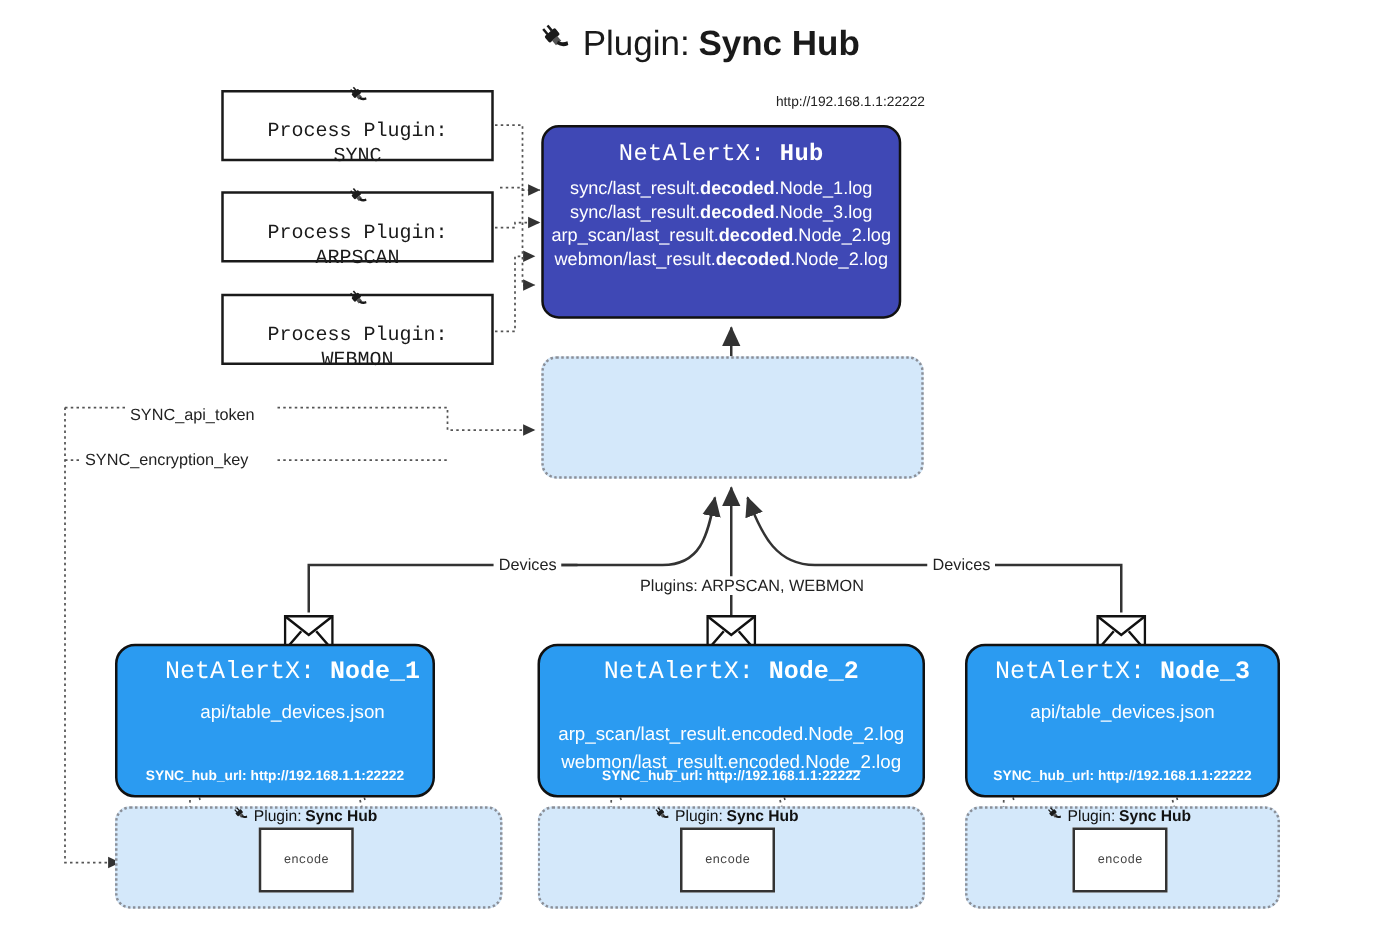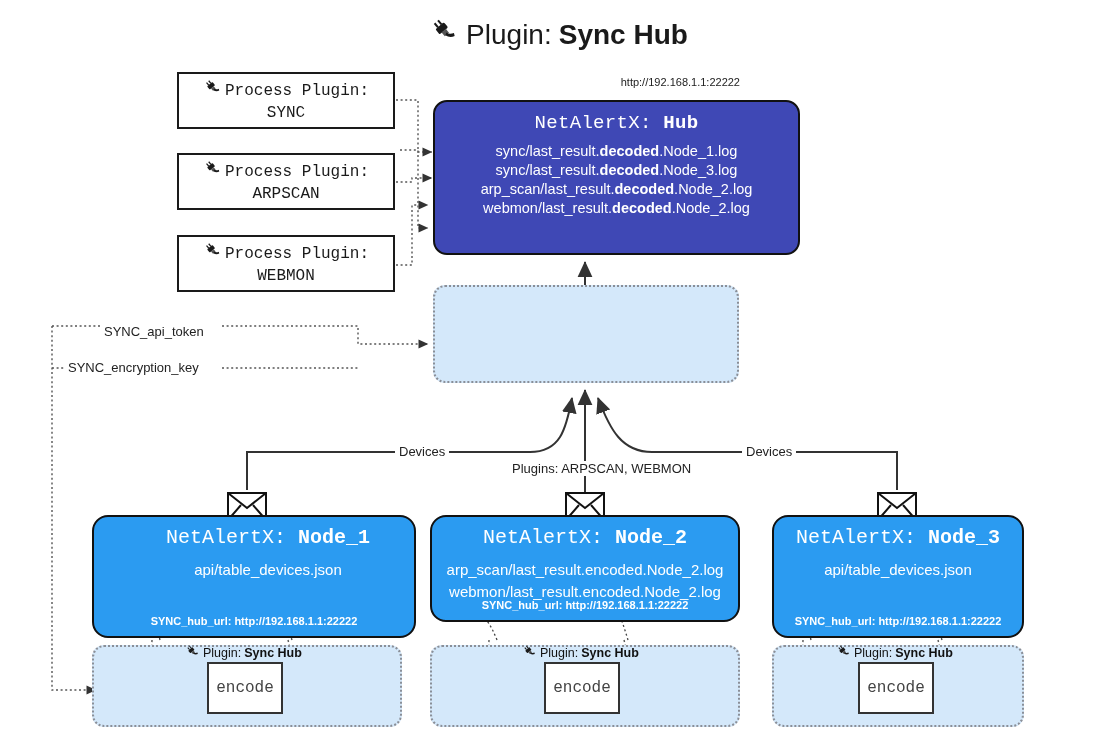--- a/index.html
+++ b/index.html
@@ -17,24 +17,24 @@
   #title .t-bold{font-weight:700;}
 
   .plug-ico{display:inline-block;vertical-align:middle;}
 
   #hub-url{left:440px;top:76px;width:300px;text-align:right;font-size:11px;color:#222;}
 
   
   .pp-box{background:#fff;border:2px solid #1a1a1a;width:218px;height:57px;
           display:flex;flex-direction:column;align-items:center;justify-content:center;
           font-family:"Liberation Mono", monospace;font-size:16px;color:#1a1a1a;line-height:1.25;}
-  .pp-line1{display:flex;align-items:center;gap:3px;}
-
-  
-  #hub{left:433px;top:100px;width:367px;height:155px;background:#3f48b5;
+  .pp-line1{display:flex;align-items:center;gap:3px;flex-direction:column;}
+
+  
+  #hub{left:433px;top:100px;width:288px;height:155px;background:#3f48b5;
        border:2px solid #111;border-radius:14px;color:#fff;}
   #hub .hub-title{margin-top:10px;text-align:center;font-family:"Liberation Mono", monospace;
                   font-size:19px;letter-spacing:.3px;}
   #hub .hub-title b{font-weight:700;}
   #hub .hub-logs{margin-top:9px;display:flex;flex-direction:column;gap:3px;align-items:center;}
   #hub .hub-logs div{font-size:14.5px;white-space:nowrap;}
   #hub .hub-logs b{font-weight:700;}
 
   
   #decode-band{left:433px;top:285px;width:306px;height:98px;background:#d4e8fa;
@@ -56,21 +56,21 @@
   .node .n-url{position:absolute;left:0;bottom:9px;width:100%;text-align:center;
                font-size:11px;font-weight:600;white-space:nowrap;}
 
   
   .env{width:40px;height:29px;}
 
   
   .enc-band{background:#d4e8fa;border:2px dotted #8a8f98;border-radius:12px;height:82px;top:645px;}
   .enc-box{top:662px;width:76px;height:52px;background:#fff;border:2px solid #333;
            display:flex;align-items:center;justify-content:center;
-           font-family:"Liberation Mono", monospace;font-size:16px;color:#444;}
+           font-family:"Liberation Mono", monospace;font-size:10px;color:#444;}
   .enc-cap{top:644px;font-size:12.5px;color:#111;display:flex;align-items:center;gap:3px;white-space:nowrap;}
   .enc-cap b{font-weight:700;}
   .enc-cap .cp{font-weight:400;}
 </style>
 </head>
 <body>
 
 <div id="stage">
 
   <svg id="wires" viewBox="0 0 1117 754">
@@ -239,32 +239,32 @@
       </svg>
   </div>
   <div class="abs" style="left:877px;top:492px;">
     <svg class="env" viewBox="0 0 40 29">
         <rect x="1" y="1" width="38" height="27" fill="#fff" stroke="#111" stroke-width="2"></rect>
         <path d="M1,1 L20,16 L39,1" fill="none" stroke="#111" stroke-width="2"></path>
         <path d="M1,28 L14,13 M39,28 L26,13" fill="none" stroke="#111" stroke-width="2"></path>
       </svg>
   </div>
 
-  <div class="abs node" style="left:92px;top:515px;width:324px;height:123px;padding-left:28px;">
+  <div class="abs node" style="left:92px;top:515px;width:256px;height:123px;padding-left:28px;">
     <div class="n-title">
       <span>NetAlertX:</span>
       <b>Node_1</b>
     </div>
     <div class="n-logs">
       <div>api/table_devices.json</div>
     </div>
     <div class="n-url">SYNC_hub_url: http://192.168.1.1:22222</div>
   </div>
 
-  <div class="abs node" style="left:430px;top:515px;width:310px;height:107px;">
+  <div class="abs node" style="left:430px;top:515px;width:310px;height:123px;gap:18px;">
     <div class="n-title">
       <span>NetAlertX:</span>
       <b>Node_2</b>
     </div>
     <div class="n-logs">
       <div>arp_scan/last_result.encoded.Node_2.log</div>
       <div>webmon/last_result.encoded.Node_2.log</div>
     </div>
     <div class="n-url">SYNC_hub_url: http://192.168.1.1:22222</div>
   </div>

